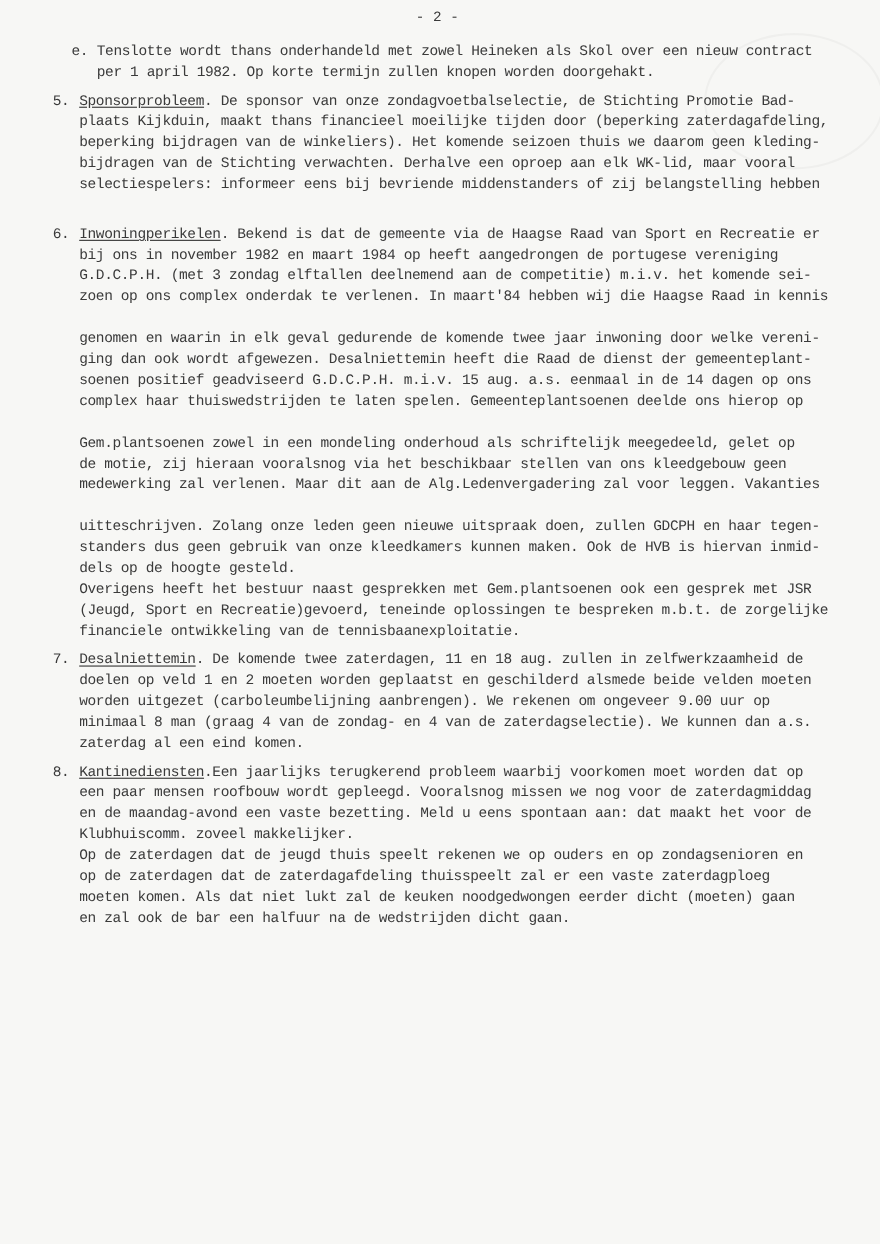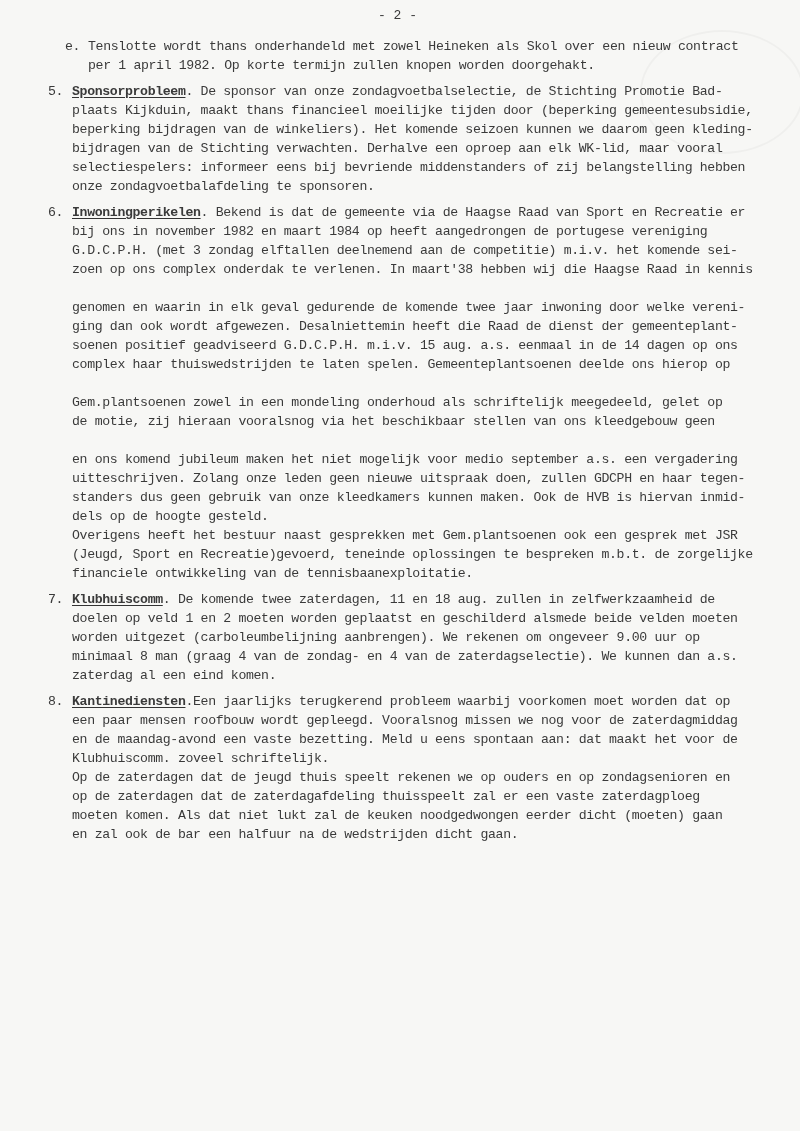--- a/index.html
+++ b/index.html
@@ -8,75 +8,74 @@
     background:#f7f7f5;
     font-family:"Liberation Mono", "DejaVu Sans Mono", monospace;
     color:#3a3a3a;
     position:relative;
   }
   .page { position:absolute; left:0; top:0; width:800px; height:1131px; }
   .line {
     position:absolute; white-space:pre; font-size:13.2px; line-height:19px;
     letter-spacing:-0.35px;
   }
-  .u { text-decoration:underline; text-decoration-color:#333; text-underline-offset:2px;font-weight:bold; }
+  .u { text-decoration:underline; text-decoration-color:#333; text-underline-offset:2px; }
   .pagenum { position:absolute; left:378px; top:8px; font-size:13px; white-space:pre; }
   .ghost {
     position:absolute; left:640px; top:30px; width:160px; height:120px;
     border-radius:50%; border:2px solid rgba(0,0,0,0.03);
   }
 </style>
 </head>
 <body>
 
 <div class="page">
   <div class="ghost"></div>
 
   <div class="pagenum">- 2 -</div>
 
   <div class="line" style="left:65px;top:37px">e.</div>
   <div class="line" style="left:88px;top:37px">Tenslotte wordt thans onderhandeld met zowel Heineken als Skol over een nieuw contract</div>
   <div class="line" style="left:88px;top:56px">per 1 april 1982. Op korte termijn zullen knopen worden doorgehakt.</div>
 
   <div class="line" style="left:48px;top:82px">5.</div>
   <div class="line" style="left:72px;top:82px"><span class="u">Sponsorprobleem</span><span>. De sponsor van onze zondagvoetbalselectie, de Stichting Promotie Bad-</span></div>
-  <div class="line" style="left:72px;top:101px">plaats Kijkduin, maakt thans financieel moeilijke tijden door (beperking gemeentesubsidie,</div>
-  <div class="line" style="left:72px;top:120px">beperking bijdragen van de winkeliers). Het komende seizoen kunnen we daarom geen kleding-</div>
+  <div class="line" style="left:72px;top:101px">plaats Kijkduin, maakt thans financieel moeilijke tijden door (beperking zaterdagafdeling,</div>
+  <div class="line" style="left:72px;top:120px">beperking bijdragen van de winkeliers). Het komende seizoen thuis we daarom geen kleding-</div>
   <div class="line" style="left:72px;top:139px">bijdragen van de Stichting verwachten. Derhalve een oproep aan elk WK-lid, maar vooral</div>
   <div class="line" style="left:72px;top:158px">selectiespelers: informeer eens bij bevriende middenstanders of zij belangstelling hebben</div>
-  <div class="line" style="left:72px;top:177px">onze zondagvoetbalafdeling te sponsoren.</div>
 
   <div class="line" style="left:48px;top:203px">6.</div>
   <div class="line" style="left:72px;top:203px"><span class="u">Inwoningperikelen</span><span>. Bekend is dat de gemeente via de Haagse Raad van Sport en Recreatie er</span></div>
   <div class="line" style="left:72px;top:222px">bij ons in november 1982 en maart 1984 op heeft aangedrongen de portugese vereniging</div>
   <div class="line" style="left:72px;top:241px">G.D.C.P.H. (met 3 zondag elftallen deelnemend aan de competitie) m.i.v. het komende sei-</div>
-  <div class="line" style="left:72px;top:260px">zoen op ons complex onderdak te verlenen. In maart'38 hebben wij die Haagse Raad in kennis</div>
+  <div class="line" style="left:72px;top:260px">zoen op ons complex onderdak te verlenen. In maart'84 hebben wij die Haagse Raad in kennis</div>
   <div class="line" style="left:72px;top:298px">genomen en waarin in elk geval gedurende de komende twee jaar inwoning door welke vereni-</div>
   <div class="line" style="left:72px;top:317px">ging dan ook wordt afgewezen. Desalniettemin heeft die Raad de dienst der gemeenteplant-</div>
   <div class="line" style="left:72px;top:336px">soenen positief geadviseerd G.D.C.P.H. m.i.v. 15 aug. a.s. eenmaal in de 14 dagen op ons</div>
   <div class="line" style="left:72px;top:355px">complex haar thuiswedstrijden te laten spelen. Gemeenteplantsoenen deelde ons hierop op</div>
   <div class="line" style="left:72px;top:393px">Gem.plantsoenen zowel in een mondeling onderhoud als schriftelijk meegedeeld, gelet op</div>
   <div class="line" style="left:72px;top:412px">de motie, zij hieraan vooralsnog via het beschikbaar stellen van ons kleedgebouw geen</div>
-  <div class="line" style="left:72px;top:450px">en ons komend jubileum maken het niet mogelijk voor medio september a.s. een vergadering</div>
+  <div class="line" style="left:72px;top:431px">medewerking zal verlenen. Maar dit aan de Alg.Ledenvergadering zal voor leggen. Vakanties</div>
   <div class="line" style="left:72px;top:469px">uitteschrijven. Zolang onze leden geen nieuwe uitspraak doen, zullen GDCPH en haar tegen-</div>
   <div class="line" style="left:72px;top:488px">standers dus geen gebruik van onze kleedkamers kunnen maken. Ook de HVB is hiervan inmid-</div>
   <div class="line" style="left:72px;top:507px">dels op de hoogte gesteld.</div>
   <div class="line" style="left:72px;top:526px">Overigens heeft het bestuur naast gesprekken met Gem.plantsoenen ook een gesprek met JSR</div>
   <div class="line" style="left:72px;top:545px">(Jeugd, Sport en Recreatie)gevoerd, teneinde oplossingen te bespreken m.b.t. de zorgelijke</div>
   <div class="line" style="left:72px;top:564px">financiele ontwikkeling van de tennisbaanexploitatie.</div>
 
   <div class="line" style="left:48px;top:590px">7.</div>
-  <div class="line" style="left:72px;top:590px"><span class="u">Klubhuiscomm</span><span>. De komende twee zaterdagen, 11 en 18 aug. zullen in zelfwerkzaamheid de</span></div>
+  <div class="line" style="left:72px;top:590px"><span class="u">Desalniettemin</span><span>. De komende twee zaterdagen, 11 en 18 aug. zullen in zelfwerkzaamheid de</span></div>
   <div class="line" style="left:72px;top:609px">doelen op veld 1 en 2 moeten worden geplaatst en geschilderd alsmede beide velden moeten</div>
   <div class="line" style="left:72px;top:628px">worden uitgezet (carboleumbelijning aanbrengen). We rekenen om ongeveer 9.00 uur op</div>
   <div class="line" style="left:72px;top:647px">minimaal 8 man (graag 4 van de zondag- en 4 van de zaterdagselectie). We kunnen dan a.s.</div>
   <div class="line" style="left:72px;top:666px">zaterdag al een eind komen.</div>
 
   <div class="line" style="left:48px;top:692px">8.</div>
   <div class="line" style="left:72px;top:692px"><span class="u">Kantinediensten</span><span>.Een jaarlijks terugkerend probleem waarbij voorkomen moet worden dat op</span></div>
   <div class="line" style="left:72px;top:711px">een paar mensen roofbouw wordt gepleegd. Vooralsnog missen we nog voor de zaterdagmiddag</div>
   <div class="line" style="left:72px;top:730px">en de maandag-avond een vaste bezetting. Meld u eens spontaan aan: dat maakt het voor de</div>
-  <div class="line" style="left:72px;top:749px">Klubhuiscomm. zoveel schriftelijk.</div>
+  <div class="line" style="left:72px;top:749px">Klubhuiscomm. zoveel makkelijker.</div>
   <div class="line" style="left:72px;top:768px">Op de zaterdagen dat de jeugd thuis speelt rekenen we op ouders en op zondagsenioren en</div>
   <div class="line" style="left:72px;top:787px">op de zaterdagen dat de zaterdagafdeling thuisspeelt zal er een vaste zaterdagploeg</div>
   <div class="line" style="left:72px;top:806px">moeten komen. Als dat niet lukt zal de keuken noodgedwongen eerder dicht (moeten) gaan</div>
   <div class="line" style="left:72px;top:825px">en zal ook de bar een halfuur na de wedstrijden dicht gaan.</div>
 </div>
 
 </body></html>

